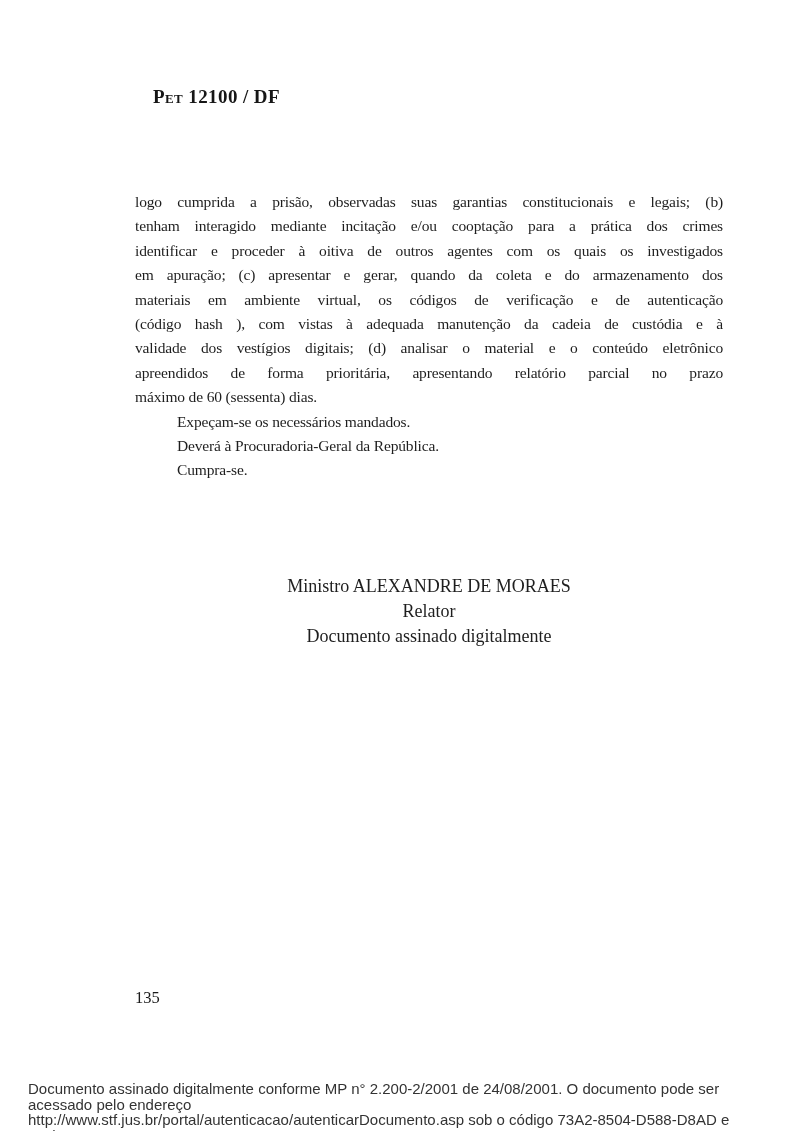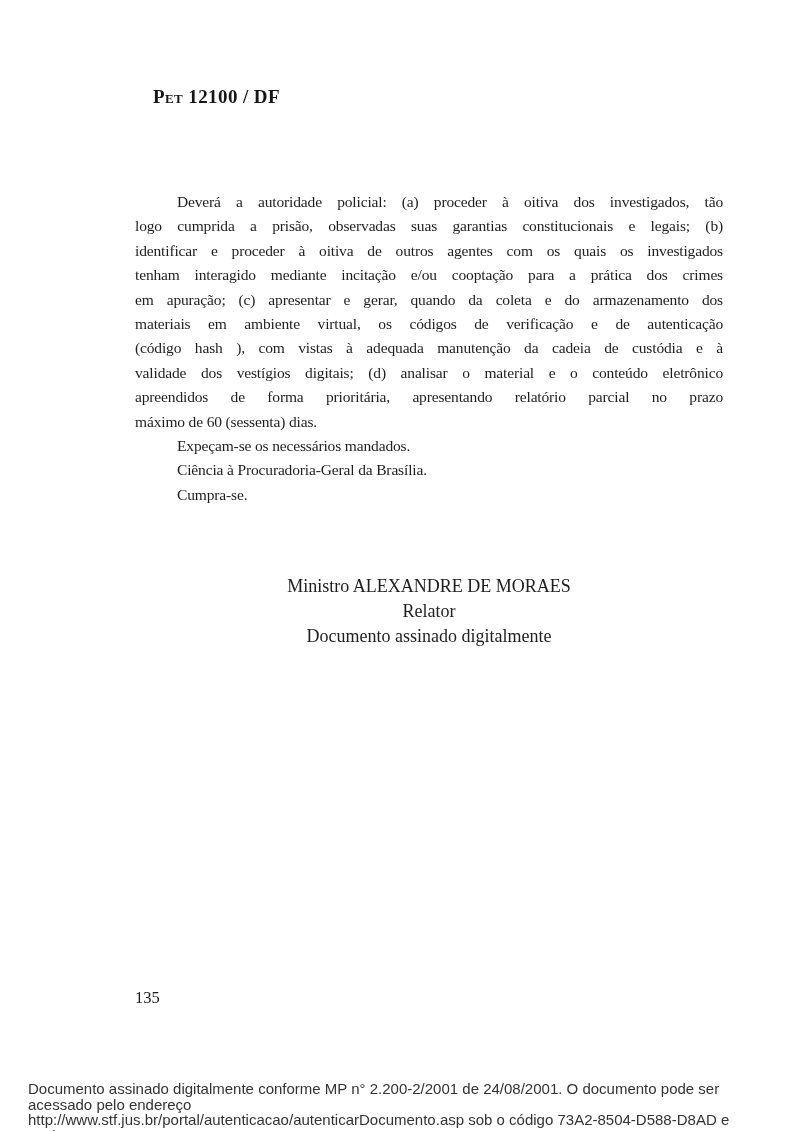--- a/index.html
+++ b/index.html
@@ -66,32 +66,31 @@
   }
 </style>
 </head>
 <body>
 
 <div class="page">
 
   <div class="case-header"><span class="smallcaps">Pet</span><span> 12100 / DF</span></div>
 
   <div class="body-text">
-      <div class="line just ind"><span>Deverá a autoridade policial: (a) proceder à oitiva dos investigados, tão</span></div>
       <div class="line just"><span>logo cumprida a prisão, observadas suas garantias constitucionais e legais; (b)</span></div>
+      <div class="line just"><span>tenham interagido mediante incitação e/ou cooptação para a prática dos crimes</span></div>
       <div class="line just"><span>identificar e proceder à oitiva de outros agentes com os quais os investigados</span></div>
-      <div class="line just"><span>tenham interagido mediante incitação e/ou cooptação para a prática dos crimes</span></div>
       <div class="line just"><span>em apuração; (c) apresentar e gerar, quando da coleta e do armazenamento dos</span></div>
       <div class="line just"><span>materiais em ambiente virtual, os códigos de verificação e de autenticação</span></div>
       <div class="line just"><span>(código </span><span class="it">hash</span><span> ), com vistas à adequada manutenção da cadeia de custódia e à</span></div>
       <div class="line just"><span>validade dos vestígios digitais; (d) analisar o material e o conteúdo eletrônico</span></div>
       <div class="line just"><span>apreendidos de forma prioritária, apresentando relatório parcial no prazo</span></div>
       <div class="line"><span>máximo de 60 (sessenta) dias.</span></div>
       <div class="line ind"><span>Expeçam-se os necessários mandados.</span></div>
-      <div class="line ind"><span>Ciência à Procuradoria-Geral da Brasília.</span></div>
+      <div class="line ind"><span>Deverá à Procuradoria-Geral da República.</span></div>
       <div class="line ind"><span>Cumpra-se.</span></div>
     </div>
 
   <div class="signature">
     <div>Ministro ALEXANDRE DE MORAES</div>
     <div>Relator</div>
     <div class="it">Documento assinado digitalmente</div>
   </div>
 
   <div class="page-number">135</div>

